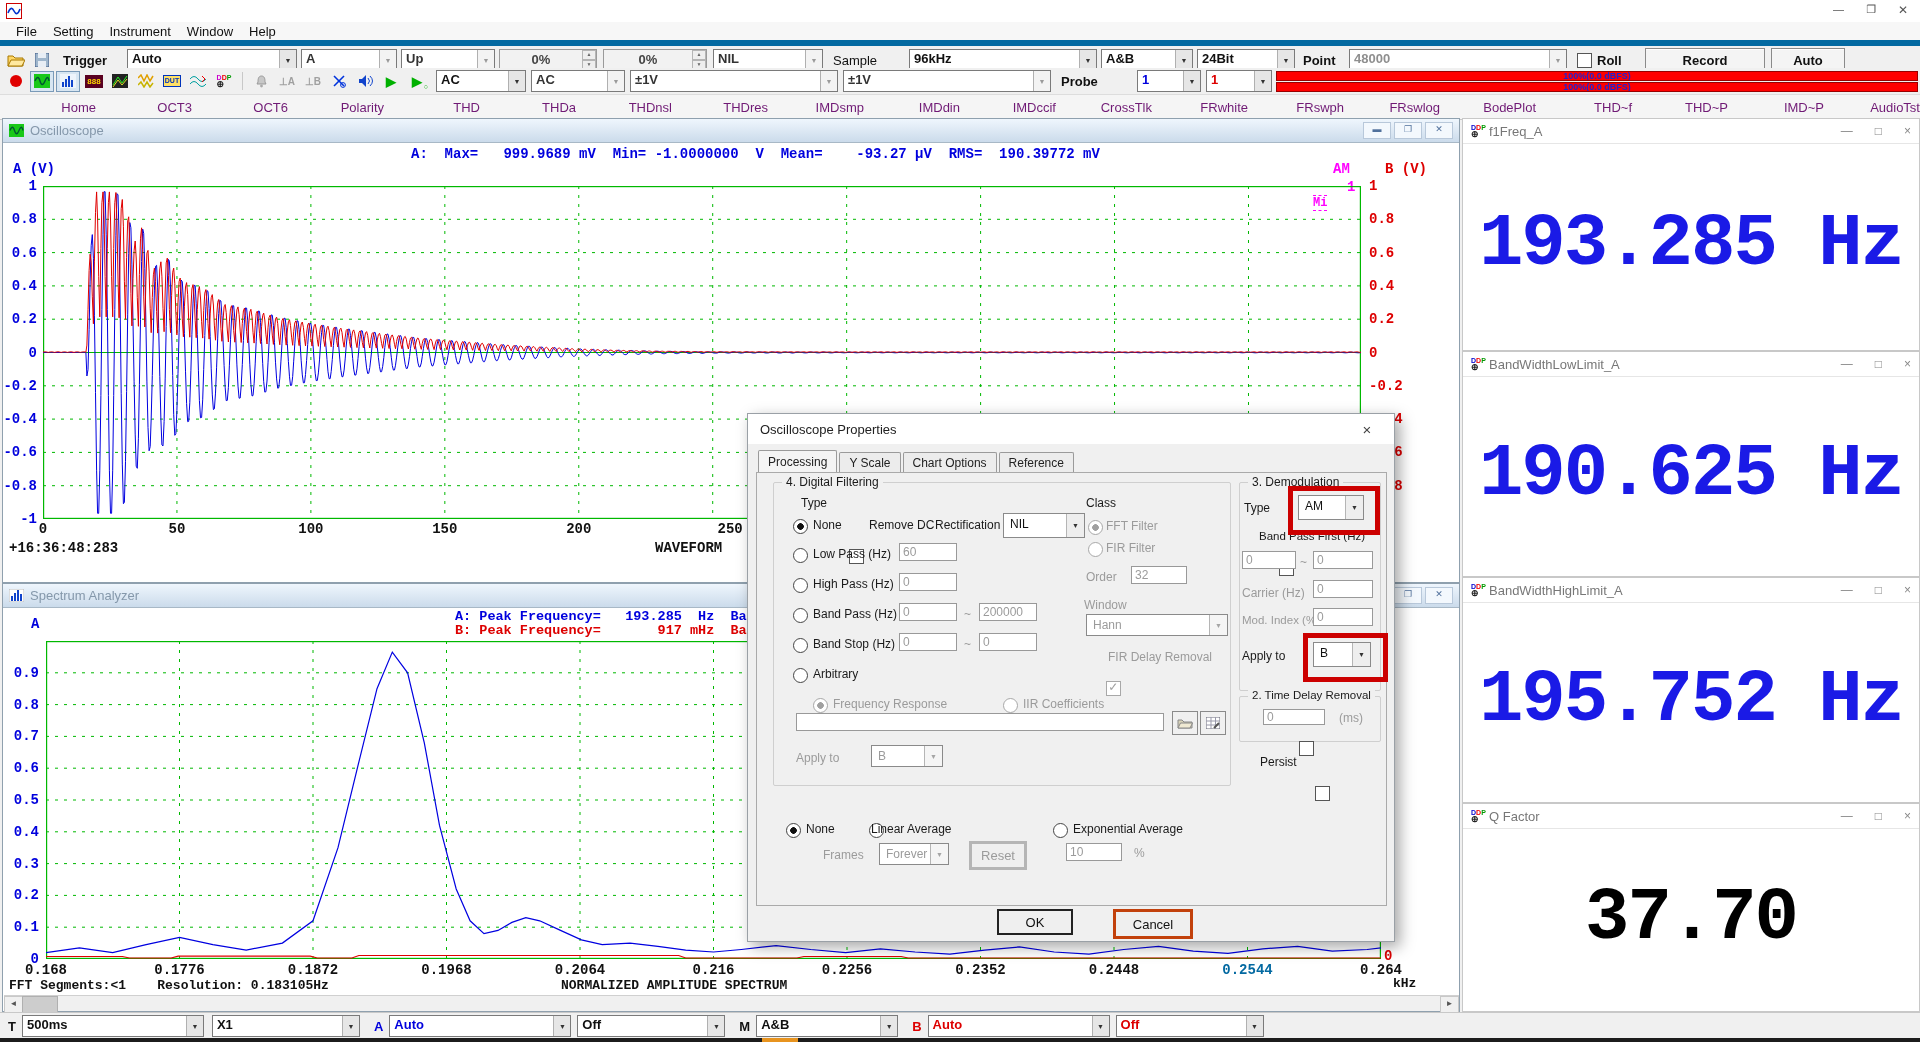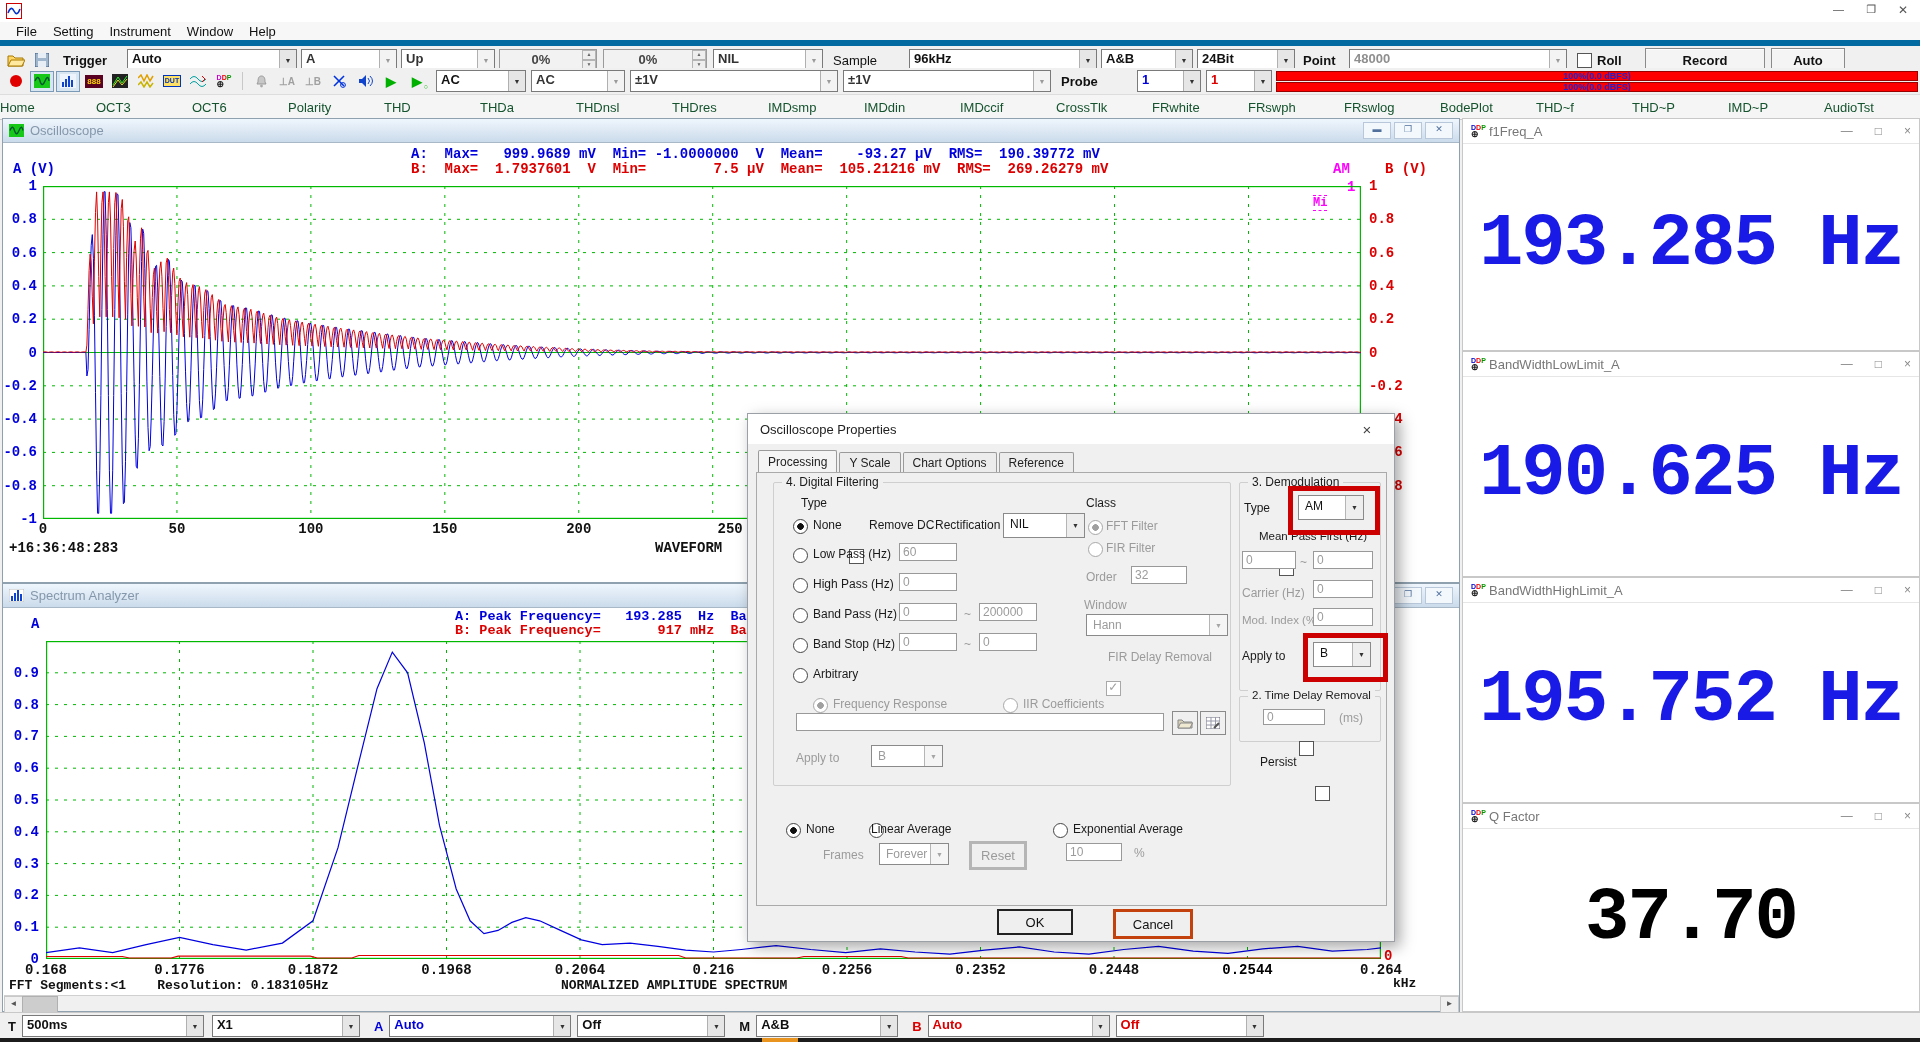--- a/index.html
+++ b/index.html
@@ -62,21 +62,21 @@
   .dcombo.dis .ar{color:#a5a5a5;background:#f5f5f5}
   .redbox{position:absolute;border:5px solid #cc0000;pointer-events:none;z-index:5}
   .dbtn{position:absolute;border:3px solid #c2410c;background:#efefef;display:flex;align-items:center;justify-content:center;font-size:13px}
   .dbtn.def{border:1px solid #222;box-shadow:0 0 0 1px #222 inset}
   .dbtn.dis{color:#9b9b9b;border-color:#b5b5b5}
   .sbtn{position:absolute;width:24px;height:22px;border:1px solid #8a8a8a;background:#f0f0f0;display:flex;align-items:center;justify-content:center;font-size:11px}
   
   .meter{flex:1;display:flex;flex-direction:column;gap:1px;margin-left:4px;height:21px}
   .mbar{flex:1;background:#ff0000;border:1px solid #990000;text-align:center;font-size:9px;font-weight:bold;color:#2222cc;line-height:9px;overflow:hidden}
   
-  .htab{flex:1;text-align:left;padding:4px 0;color:#14532d}
+  .htab{flex:1;text-align:right;padding:4px 0;color:#701a75}
   .scrl{position:absolute;height:15px;background:#f0f0f0;border-top:1px solid #d0d0d0}
   .scrl .arr{position:absolute;top:0;width:17px;height:15px;background:#f0f0f0;border:1px solid #c8c8c8;color:#555;font-size:8px;text-align:center;line-height:14px}
   .scrl .thumb{position:absolute;top:0;height:15px;background:#cdcdcd;border:1px solid #b0b0b0}
 </style>
 </head>
 <body>
 
 <div class="ab row" style="left:0;top:0;width:1920px;height:22px;background:#fff">
   <span class="ab" style="left:6px;top:3px;width:16px;height:16px">
     <svg width="16" height="16">
@@ -299,21 +299,20 @@
         <path d="M1 6.5 Q3.5 0 5.5 6.5 T10 6.5 T14 6.5" stroke="#053" fill="none" stroke-width="1.3"></path>
       </svg>
     <span class="nm">Oscilloscope</span>
     <span class="wbtns">
       <span class="wbtn">▬</span>
       <span class="wbtn">❐</span>
       <span class="wbtn">✕</span>
     </span>
   </div>
   <div class="ab mono pre st cblue" style="left:408px;top:27px;font-size:14px">A:  Max=   999.9689 mV  Min= -1.0000000  V  Mean=    -93.27 µV  RMS=  190.39772 mV</div>
-  <div class="ab mono pre st cred" style="left:408px;top:42px;font-size:14px">B:  Max=  1.7937601  V  Min=        7.5 µV  Mean=  105.21216 mV  RMS=  269.26279 mV</div>
   <div class="ab mono cblue" style="left:10px;top:42px;font-size:14px">A (V)</div>
   <div class="ab mono cmag" style="left:1330px;top:42px;font-size:14px">AM</div>
   <div class="ab mono cred" style="left:1382px;top:42px;font-size:14px">B (V)</div>
   <div class="ab mono cmag" style="left:1344px;top:60px;font-size:14px">1</div>
   <div class="ab mono cmag" style="left:1310px;top:76px;font-size:12px;border-bottom:1px dashed #ff00ff;border-top:1px dashed #ff00ff">Mi</div>
   <svg class="ab" id="osc-svg" style="left:40px;top:67px" width="1318" height="333">
       <line x1="133.9430894308943" y1="0" x2="133.9430894308943" y2="333" stroke="#00b800" stroke-width="1" stroke-dasharray="3,6"></line>
       <line x1="267.8861788617886" y1="0" x2="267.8861788617886" y2="333" stroke="#00b800" stroke-width="1" stroke-dasharray="3,6"></line>
       <line x1="401.8292682926829" y1="0" x2="401.8292682926829" y2="333" stroke="#00b800" stroke-width="1" stroke-dasharray="3,6"></line>
       <line x1="535.7723577235772" y1="0" x2="535.7723577235772" y2="333" stroke="#00b800" stroke-width="1" stroke-dasharray="3,6"></line>
@@ -431,21 +430,21 @@
   <div class="ab" id="spec-xrow" style="left:43px;top:378px;width:1335px;height:16px">
       <span class="undefined mono" style="position: absolute; left: -40px; top: 0px; width: 80px; text-align: center; font-size: 14px; color: rgb(17, 17, 17);">0.168</span>
       <span class="undefined mono" style="position: absolute; left: 93.5px; top: 0px; width: 80px; text-align: center; font-size: 14px; color: rgb(17, 17, 17);">0.1776</span>
       <span class="undefined mono" style="position: absolute; left: 227px; top: 0px; width: 80px; text-align: center; font-size: 14px; color: rgb(17, 17, 17);">0.1872</span>
       <span class="undefined mono" style="position: absolute; left: 360.5px; top: 0px; width: 80px; text-align: center; font-size: 14px; color: rgb(17, 17, 17);">0.1968</span>
       <span class="undefined mono" style="position: absolute; left: 494px; top: 0px; width: 80px; text-align: center; font-size: 14px; color: rgb(17, 17, 17);">0.2064</span>
       <span class="undefined mono" style="position: absolute; left: 627.5px; top: 0px; width: 80px; text-align: center; font-size: 14px; color: rgb(17, 17, 17);">0.216</span>
       <span class="undefined mono" style="position: absolute; left: 761px; top: 0px; width: 80px; text-align: center; font-size: 14px; color: rgb(17, 17, 17);">0.2256</span>
       <span class="undefined mono" style="position: absolute; left: 894.5px; top: 0px; width: 80px; text-align: center; font-size: 14px; color: rgb(17, 17, 17);">0.2352</span>
       <span class="undefined mono" style="position: absolute; left: 1028px; top: 0px; width: 80px; text-align: center; font-size: 14px; color: rgb(17, 17, 17);">0.2448</span>
-      <span class="undefined mono" style="position: absolute; left: 1161.5px; top: 0px; width: 80px; text-align: center; font-size: 14px; color: #000000;">0.2544</span>
+      <span class="undefined mono" style="position: absolute; left: 1161.5px; top: 0px; width: 80px; text-align: center; font-size: 14px; color: #0369a1;">0.2544</span>
       <span class="undefined mono" style="position: absolute; left: 1295px; top: 0px; width: 80px; text-align: center; font-size: 14px; color: rgb(17, 17, 17);">0.264</span>
     </div>
   <div class="ab mono cred" style="left:1381px;top:364px;font-size:14px">0</div>
   <div class="ab mono" style="left:1390px;top:392px;font-size:13px">kHz</div>
   <div class="ab mono" style="left:6px;top:394px;font-size:13px;white-space:pre">FFT Segments:&lt;1    Resolution: 0.183105Hz</div>
   <div class="ab mono" style="left:558px;top:394px;font-size:13px">NORMALIZED AMPLITUDE SPECTRUM</div>
   <div class="scrl" style="left:1px;top:411px;width:1455px">
     <span class="arr" style="left:0">◄</span>
     <span class="thumb" style="left:18px;width:34px"></span>
     <span class="arr" style="right:0">►</span>
@@ -590,21 +589,21 @@
   <div class="grp" style="left:491px;top:68px;width:140px;height:207px">
     <span class="lg">3. Demodulation</span>
   </div>
   <span class="dlab" style="left:496px;top:87px">Type</span>
   <div class="dcombo" style="left:550px;top:81px;width:64px;height:23px">
       <span class="tx">AM</span>
       <span class="ar">▼</span>
     </div>
   <div class="redbox" style="left:540px;top:72px;width:82px;height:39px"></div>
   <span class="cb ab" style="left:494px;top:117px"></span>
-  <span class="dlab" style="left:511px;top:116px;font-size:11.5px">Mean Pass First (Hz)</span>
+  <span class="dlab" style="left:511px;top:116px;font-size:11.5px">Band Pass First (Hz)</span>
   <input class="dfield" style="left: 494px; top: 137px; width: 54px;" readonly="" value="0">
   <span class="dlab dis" style="left:552px;top:141px">~</span>
   <input class="dfield" style="left: 565px; top: 137px; width: 60px;" readonly="" value="0">
   <span class="dlab dis" style="left:494px;top:172px">Carrier (Hz)</span>
   <input class="dfield" style="left: 565px; top: 166px; width: 60px;" readonly="" value="0">
   <span class="dlab dis" style="left:494px;top:200px;font-size:11.5px">Mod. Index (%)</span>
   <input class="dfield" style="left: 565px; top: 194px; width: 60px;" readonly="" value="0">
   <span class="dlab" style="left:494px;top:235px">Apply to</span>
   <div class="dcombo" style="left:565px;top:228px;width:56px;height:23px">
       <span class="tx">B</span>

